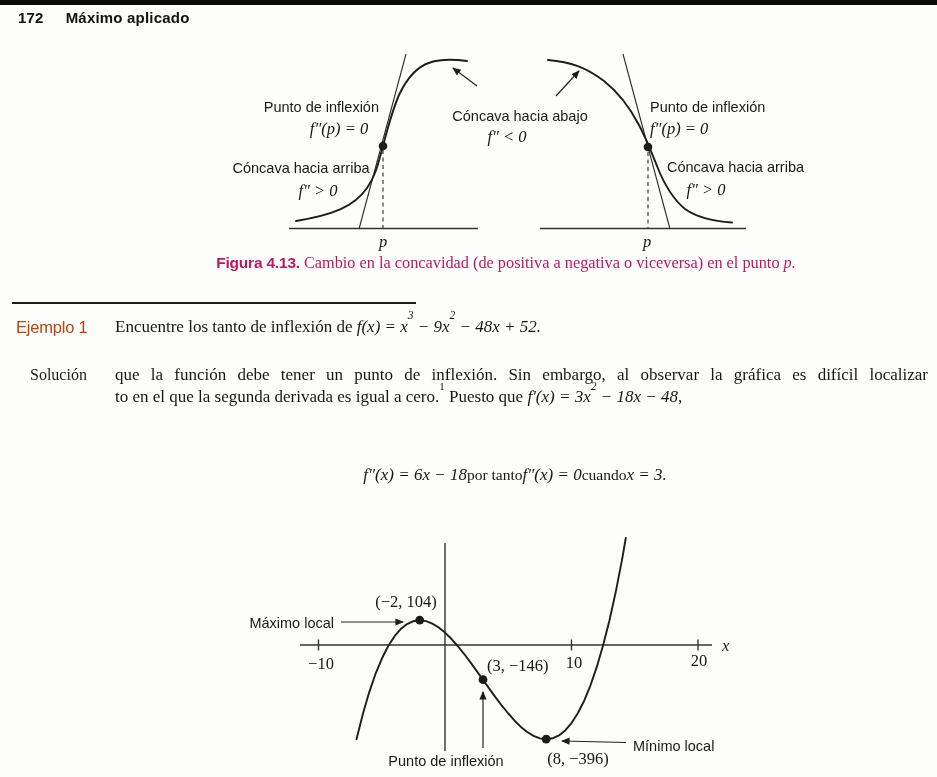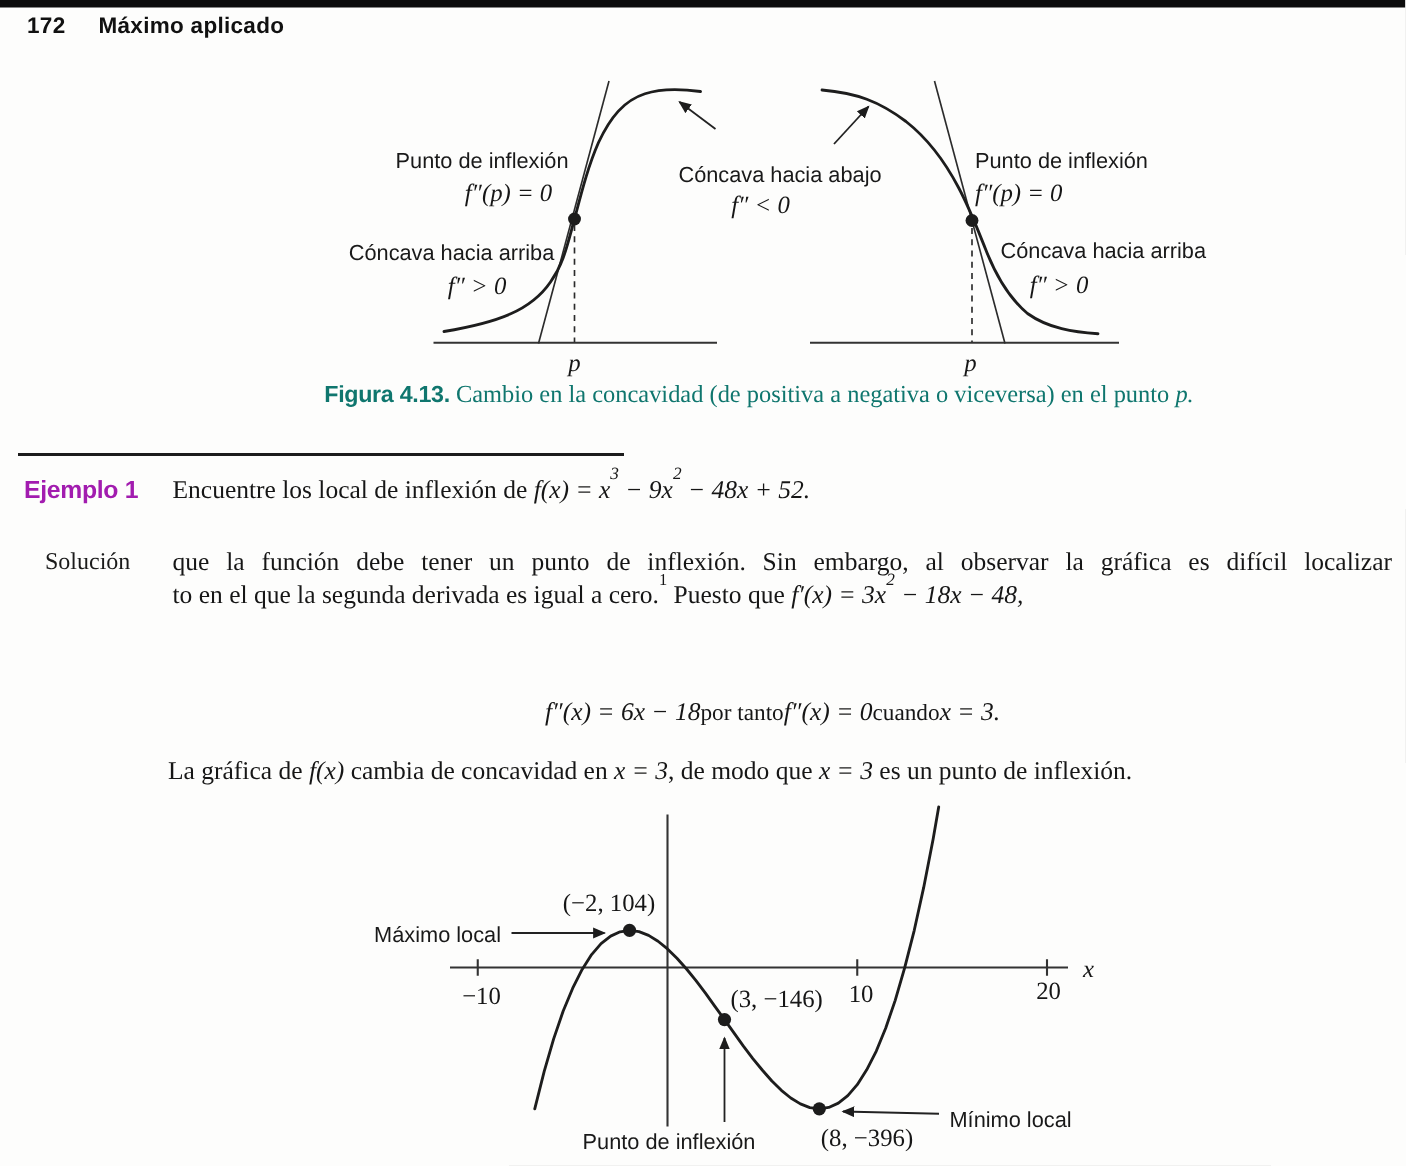--- a/index.html
+++ b/index.html
@@ -19,31 +19,31 @@
   .fig-layer .thin{fill:none;stroke:#2b2b2b;stroke-width:1.1;}
   .fig-layer .dashed{fill:none;stroke:#2b2b2b;stroke-width:1.1;stroke-dasharray:4 3.5;}
   .fig-layer .axisline{fill:none;stroke:#333;stroke-width:1.4;}
   .fig-layer .dot{fill:#1c1c1c;stroke:none;}
   .fig-layer .arrowline{fill:none;stroke:#222;stroke-width:1.2;}
   text.figsans{font-family:"Liberation Sans","DejaVu Sans",sans-serif;font-size:14.5px;fill:#191919;}
   text.figmath{font-family:"Liberation Serif","DejaVu Serif",serif;font-style:italic;font-size:16.5px;fill:#161616;}
   text.figroman{font-family:"Liberation Serif","DejaVu Serif",serif;font-size:16.5px;fill:#161616;}
   .caption{
     position:absolute;top:253px;left:90px;width:832px;text-align:center;
-    font-size:16.3px;color:#0f766e;
+    font-size:16.3px;color:#be185d;
   }
   .caption .capbold{
     font-family:"Liberation Sans","DejaVu Sans",sans-serif;
     font-weight:bold;font-size:15.5px;letter-spacing:-.2px;margin-right:4px;
   }
   .rule{position:absolute;top:302px;left:12px;width:404px;height:2px;background:#1c1c1c;}
   .ex-label{
     position:absolute;top:318px;left:16px;
     font-family:"Liberation Sans","DejaVu Sans",sans-serif;
-    font-weight:bold;font-size:16.5px;letter-spacing:-.2px;color:#a21caf;
+    font-weight:normal;font-size:16.5px;letter-spacing:-.2px;color:#c2410c;
   }
   .ex-body{position:absolute;top:317px;left:115px;width:813px;font-size:17px;}
   .sol-label{
     position:absolute;top:366px;left:30px;
     font-family:Liberation Serif, serif;
     font-size:16px;color:#1b1b1b;
   }
   .sol-body{position:absolute;top:364px;left:115px;width:813px;font-size:17px;line-height:22.3px;}
   .jline{text-align:justify;text-align-last:justify;}
   .math{font-style:italic;}
@@ -134,30 +134,27 @@
   </svg>
 
   <div class="caption">
     <span class="capbold">Figura 4.13.</span><span>Cambio en la concavidad (de positiva a negativa o viceversa) en el punto </span><span class="math">p.</span>
   </div>
 
   <div class="rule"></div>
 
   <div class="ex-label">Ejemplo 1</div>
   <div class="ex-body">
-    <span>Encuentre los local de inflexión de </span><span class="math"><span>f(x) = x</span><sup class="exp">3</sup><span> − 9x</span><sup class="exp">2</sup><span> − 48x + 52.</span></span>
+    <span>Encuentre los tanto de inflexión de </span><span class="math"><span>f(x) = x</span><sup class="exp">3</sup><span> − 9x</span><sup class="exp">2</sup><span> − 48x + 52.</span></span>
   </div>
 
   <div class="sol-label">Solución</div>
   <div class="sol-body">
     <div class="jline">que la función debe tener un punto de inflexión. Sin embargo, al observar la gráfica es difícil localizar</div>
     <div><span>to en el que la segunda derivada es igual a cero.</span><sup class="fnref">1</sup><span> Puesto que </span><span class="math"><span>f′(x) = 3x</span><sup class="exp">2</sup><span> − 18x − 48,</span></span></div>
   </div>
 
   <div class="equation">
     <span class="math">f″(x) = 6x − 18</span><span class="word">por tanto</span><span class="math">f″(x) = 0</span><span class="word">cuando</span><span class="math">x = 3.</span>
   </div>
 
-  <div class="conclusion">
-    <span>La gráfica de </span><span class="math">f(x)</span><span> cambia de concavidad en </span><span class="math">x = 3</span><span>, de modo que </span><span class="math">x = 3</span><span> es un punto de inflexión.</span>
-  </div>
 
 </div>
 
 </body></html>

